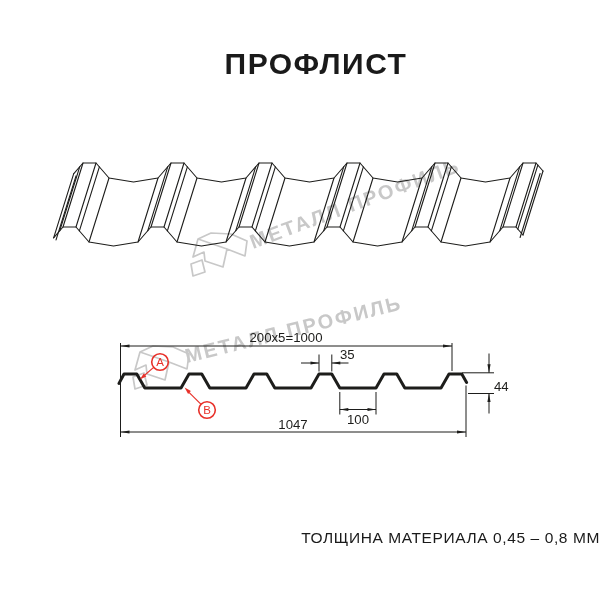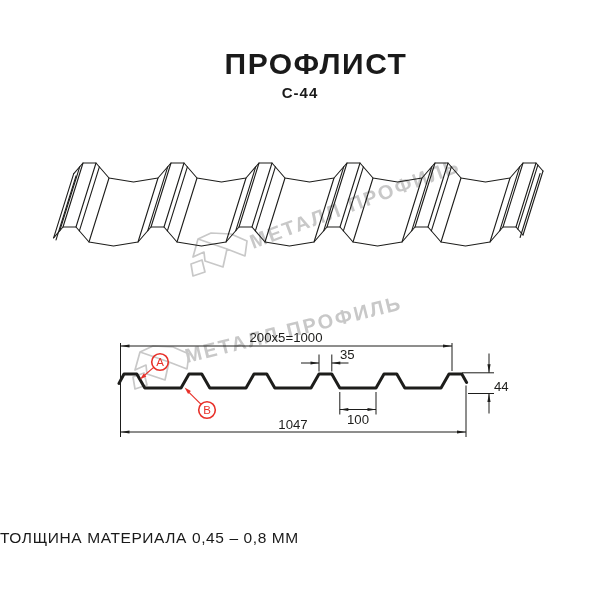--- a/index.html
+++ b/index.html
@@ -3,21 +3,21 @@
 <meta charset="utf-8">
 <style>
   :root{ --ink:#1d1d1b; --accent:#e8312a; --wm:#c8c8c8; }
   html,body{margin:0;padding:0;background:#fff;}
   .page{position:relative;width:600px;height:600px;background:#fff;overflow:hidden;
         font-family:"Liberation Sans",sans-serif;color:var(--ink);}
   .title{position:absolute;top:47px;left:0;width:100%;text-align:center;
          font-size:30px;font-weight:700;letter-spacing:1.5px;color:#1a1a1a;padding-left:16px;}
   .subtitle{position:absolute;top:84px;left:0;width:100%;text-align:center;
          font-size:15px;font-weight:700;letter-spacing:1px;color:#1a1a1a;}
-  .footer{position:absolute;top:529px;left:0;width:100%;text-align:left;
+  .footer{position:absolute;top:529px;left:0;width:100%;text-align:right;
          font-size:15.5px;font-weight:400;letter-spacing:.6px;color:#1a1a1a;}
   svg.canvas{position:absolute;left:0;top:0;}
   .dim{stroke:var(--ink);stroke-width:1;fill:none;}
   .ah{fill:var(--ink);stroke:none;}
   .dimtxt{font-family:"Liberation Sans",sans-serif;font-size:13.2px;fill:var(--ink);}
   .wire{stroke:var(--ink);stroke-width:1.1;fill:none;stroke-linejoin:round;stroke-linecap:round;}
   .profile{stroke:var(--ink);stroke-width:3;fill:none;stroke-linejoin:round;stroke-linecap:round;}
   .red{stroke:var(--accent);stroke-width:1.6;fill:none;}
   .redthin{stroke:var(--accent);stroke-width:1.2;fill:none;}
   .redfill{fill:var(--accent);stroke:none;}
@@ -25,21 +25,20 @@
   .wmtxt{font-family:"Liberation Sans",sans-serif;font-weight:700;font-size:20px;
          letter-spacing:2.2px;fill:var(--wm);}
   .wmlogo{stroke:var(--wm);stroke-width:1.7;fill:none;stroke-linejoin:round;}
 </style>
 </head>
 <body>
 
 <div class="page">
 
   <div class="title">ПРОФЛИСТ</div>
-  <div class="subtitle">С-44</div>
 
   <svg class="canvas" width="600" height="600" viewBox="0 0 600 600">
 
     <defs>
       <g id="mp-logo">
         <path class="wmlogo" d="M 2,26 L 7,8 L 20,2 L 40,3 L 56,10 L 54,25 L 36,18 L 32,36 L 14,30 L 13,21 Z"></path>
         <path class="wmlogo" d="M 7,8 L 36,18"></path>
         <path class="wmlogo" d="M 0,33 L 11,29 L 14,41 L 2,45 Z"></path>
       </g>
     </defs>

